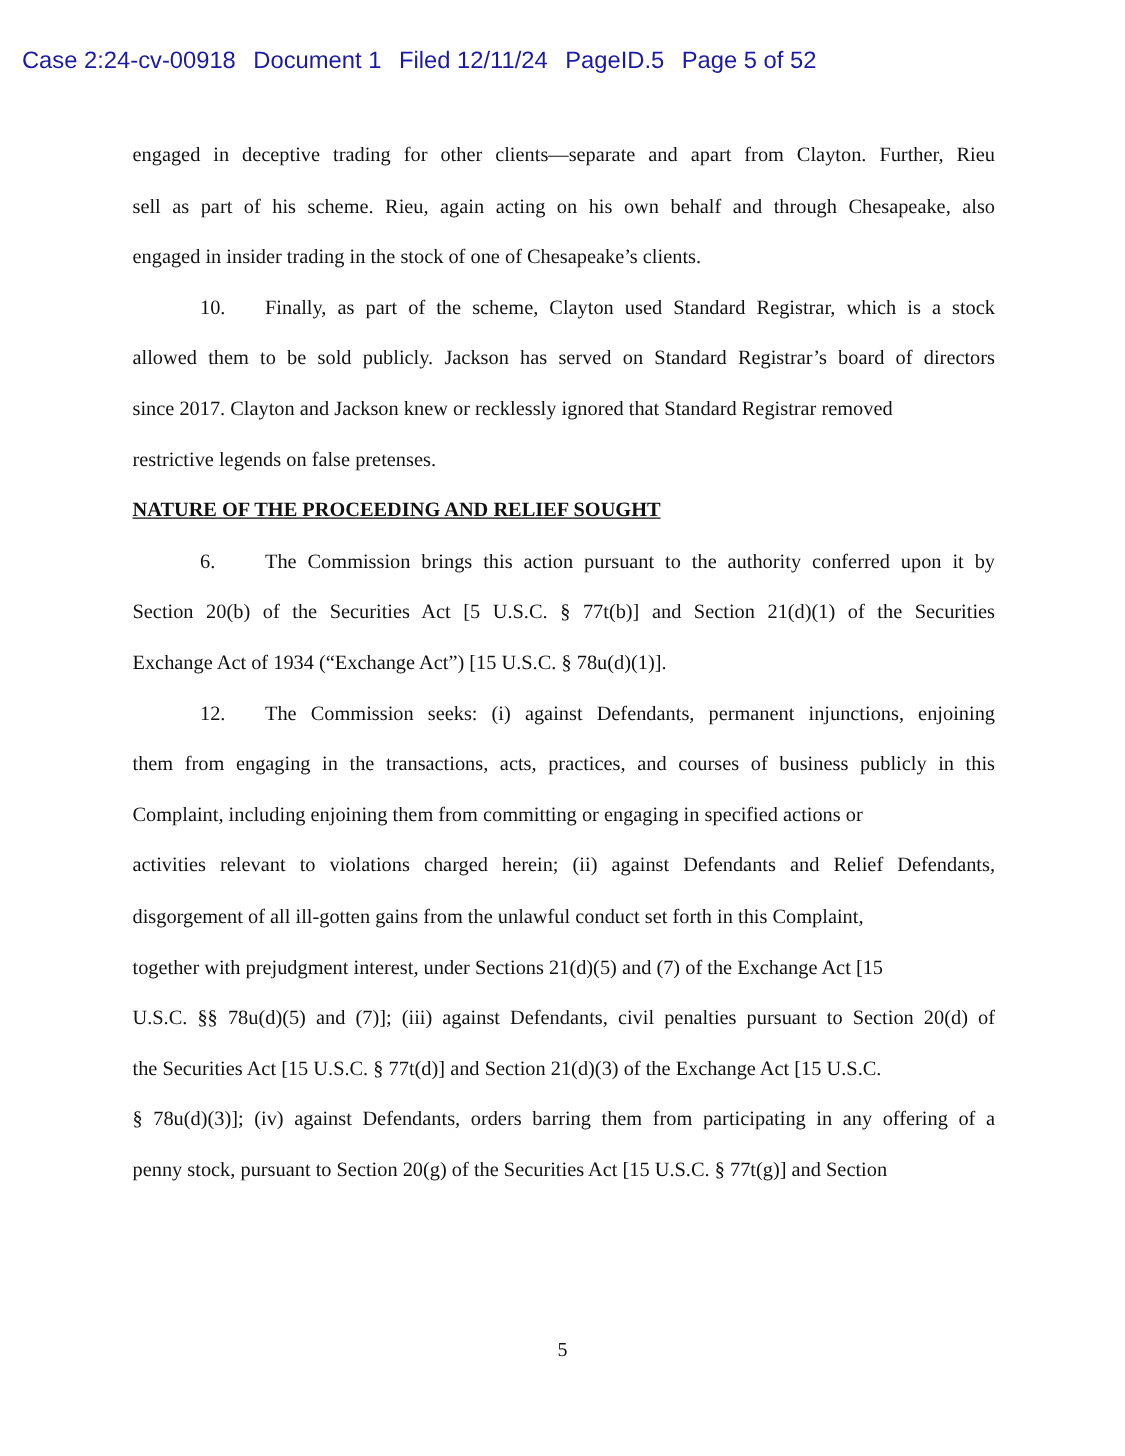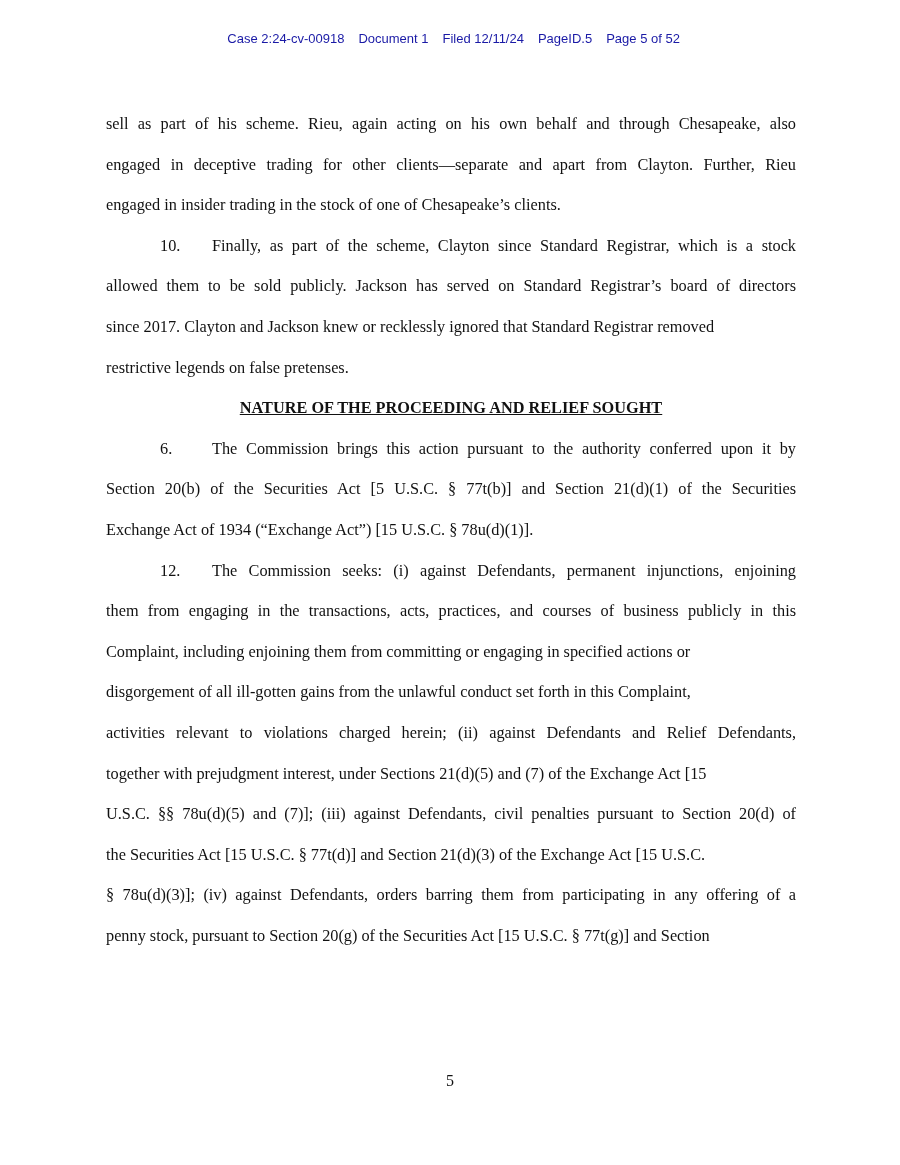--- a/index.html
+++ b/index.html
@@ -11,23 +11,23 @@
       width: 900px;
       height: 1165px;
       position: relative;
       overflow: hidden;
     }
     .header {
       position: absolute;
       top: 16px;
       left: 0;
       width: 900px;
-      text-align: center;
+      text-align: left;
       font-family: "Liberation Sans", sans-serif;
-      font-size: 13px;
+      font-size: 19px;
       color: #1a1aa6;
       white-space: pre;
     }
     .header span { margin: 0 7px; }
     .content {
       position: absolute;
       left: 106px;
       top: 104px;
       width: 690px;
       font-family: "Liberation Serif", serif;
@@ -44,21 +44,20 @@
       text-align: justify;
       text-align-last: justify;
     }
     .indent { padding-left: 54px; }
     .para-num {
       display: inline-block;
       width: 52px;
     }
     .heading {
       display: block;
-      text-align: center;
       font-weight: bold;
       text-decoration: underline;
       height: 40.6px;
     }
     .page-number {
       position: absolute;
       top: 1072px;
       left: 0;
       width: 900px;
       text-align: center;
@@ -70,46 +69,46 @@
 </head>
 <body>
 
 <div class="header">
   <span>Case 2:24-cv-00918</span><span>Document 1</span><span>Filed 12/11/24</span><span>PageID.5</span><span>Page 5 of 52</span>
 </div>
 
 <div class="content">
 
   <div>
+    <span class="line justify">engaged in deceptive trading for other clients—separate and apart from Clayton.  Further, Rieu</span>
     <span class="line justify">sell as part of his scheme.  Rieu, again acting on his own behalf and through Chesapeake, also</span>
-    <span class="line justify">engaged in deceptive trading for other clients—separate and apart from Clayton.  Further, Rieu</span>
     <span class="line">engaged in insider trading in the stock of one of Chesapeake’s clients.</span>
   </div>
 
   <div>
-    <span class="line indent justify"><span class="para-num">10.</span><span>Finally, as part of the scheme, Clayton since Standard Registrar, which is a stock</span></span>
+    <span class="line indent justify"><span class="para-num">10.</span><span>Finally, as part of the scheme, Clayton used Standard Registrar, which is a stock</span></span>
     <span class="line justify">allowed them to be sold publicly.  Jackson has served on Standard Registrar’s board of directors</span>
     <span class="line">since 2017.  Clayton and Jackson knew or recklessly ignored that Standard Registrar removed</span>
     <span class="line">restrictive legends on false pretenses.</span>
   </div>
 
   <span class="heading">NATURE OF THE PROCEEDING AND RELIEF SOUGHT</span>
 
   <div>
     <span class="line indent justify"><span class="para-num">6.</span><span>The Commission brings this action pursuant to the authority conferred upon it by</span></span>
     <span class="line justify">Section 20(b) of the Securities Act [5 U.S.C. § 77t(b)] and Section 21(d)(1) of the Securities</span>
     <span class="line">Exchange Act of 1934 (“Exchange Act”) [15 U.S.C. § 78u(d)(1)].</span>
   </div>
 
   <div>
     <span class="line indent justify"><span class="para-num">12.</span><span>The Commission seeks: (i) against Defendants, permanent injunctions, enjoining</span></span>
     <span class="line justify">them from engaging in the transactions, acts, practices, and courses of business publicly in this</span>
     <span class="line">Complaint, including enjoining them from committing or engaging in specified actions or</span>
+    <span class="line justify">activities relevant to violations charged herein; (ii) against Defendants and Relief Defendants,</span>
     <span class="line">disgorgement of all ill-gotten gains from the unlawful conduct set forth in this Complaint,</span>
-    <span class="line justify">activities relevant to violations charged herein; (ii) against Defendants and Relief Defendants,</span>
     <span class="line">together with prejudgment interest, under Sections 21(d)(5) and (7) of the Exchange Act [15</span>
     <span class="line justify">U.S.C. §§ 78u(d)(5) and (7)]; (iii) against Defendants, civil penalties pursuant to Section 20(d) of</span>
     <span class="line">the Securities Act [15 U.S.C. § 77t(d)] and Section 21(d)(3) of the Exchange Act [15 U.S.C.</span>
     <span class="line justify">§ 78u(d)(3)]; (iv) against Defendants, orders barring them from participating in any offering of a</span>
     <span class="line">penny stock, pursuant to Section 20(g) of the Securities Act [15 U.S.C. § 77t(g)] and Section</span>
   </div>
 
 </div>
 
 <div class="page-number">5</div>

